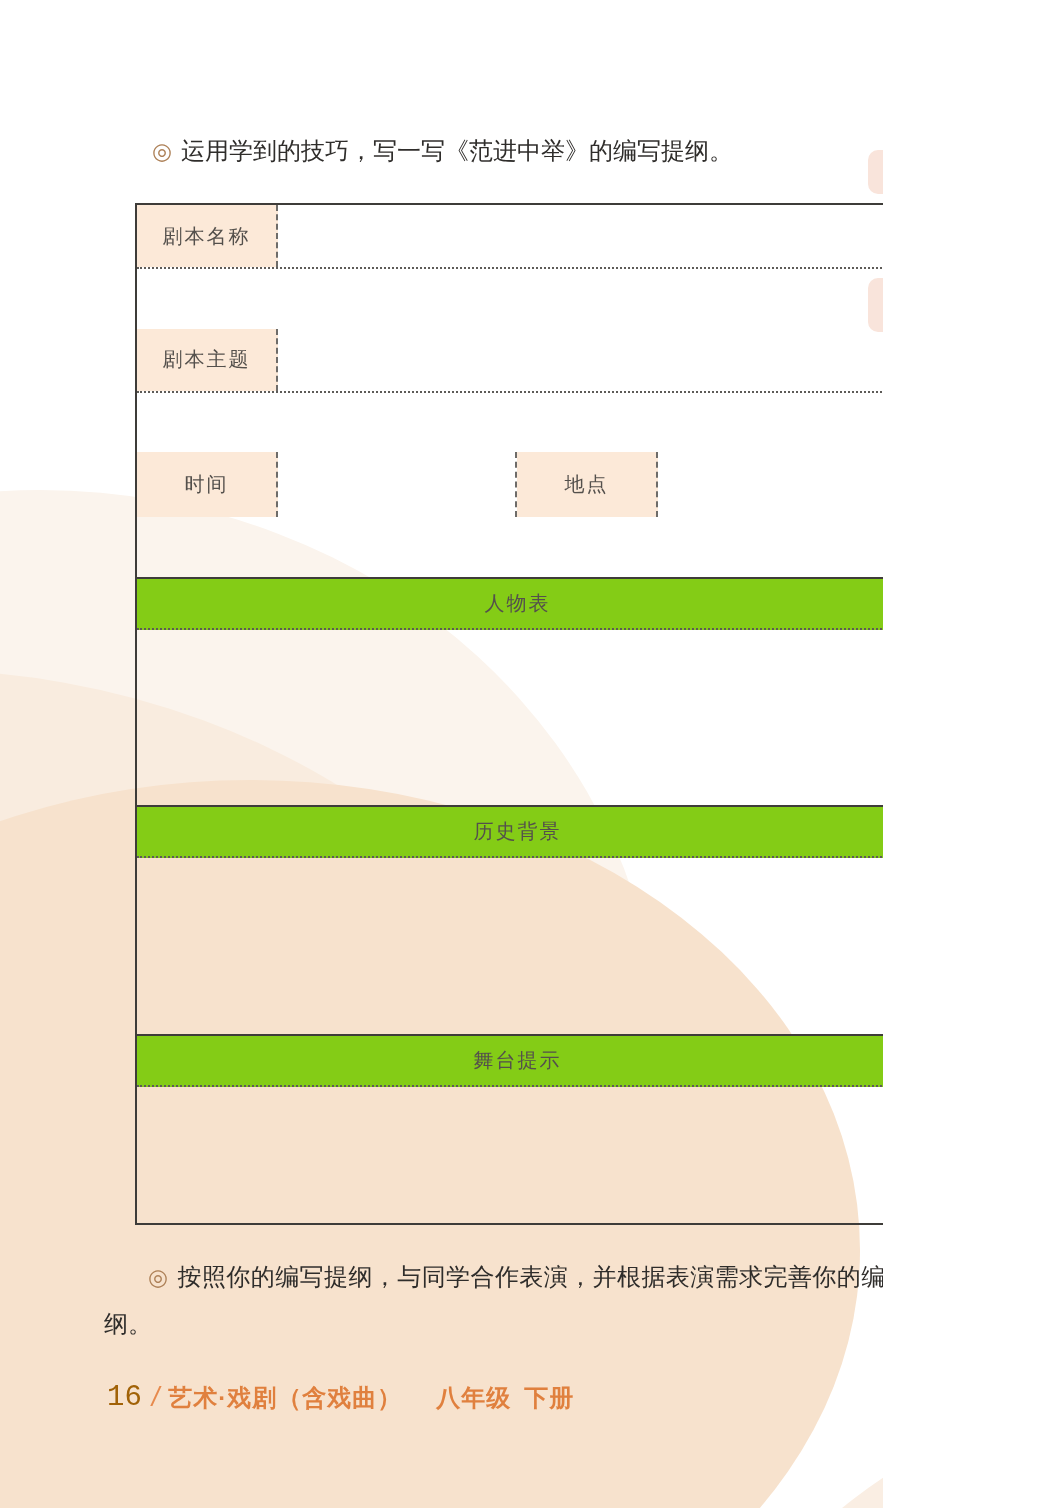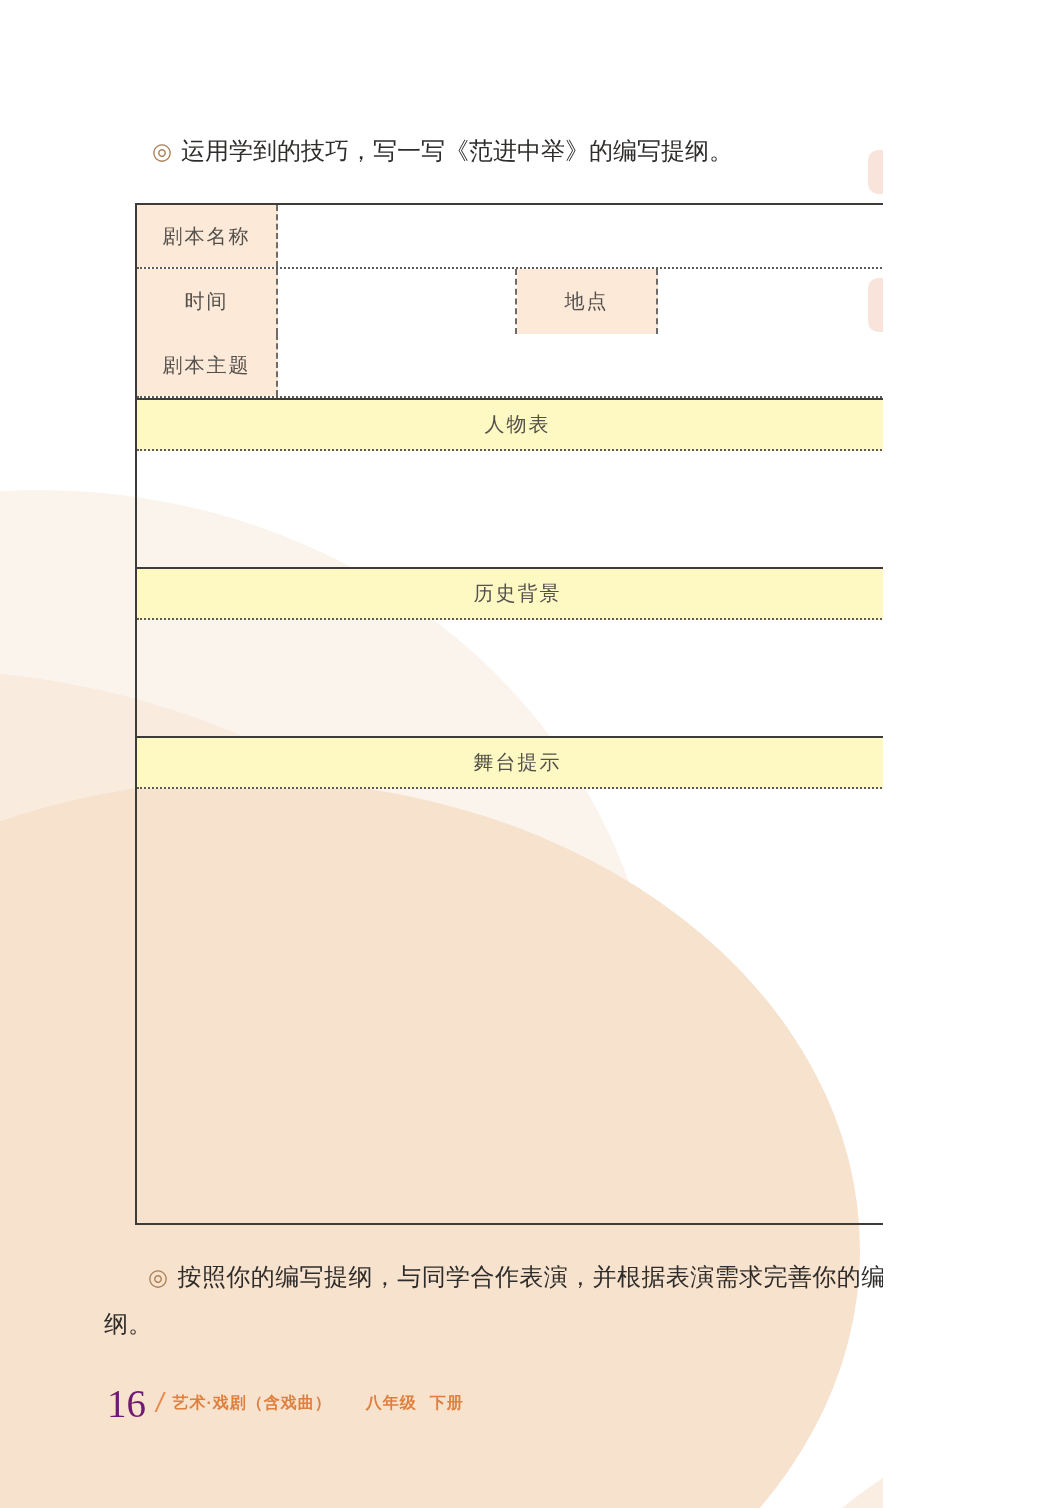--- a/index.html
+++ b/index.html
@@ -30,67 +30,67 @@
   .instruction-1{left:152px;top:128px;width:860px;}
   .instruction-2{left:104px;top:1254px;width:830px;text-indent:44px;text-align:justify;}
   .bullet{color:#ad8057;margin-right:9px;font-family:"DejaVu Sans", sans-serif;font-size:23px;}
 
   
   .worksheet{
     position:absolute;z-index:1;
     left:135px;top:203px;width:765px;height:1022px;
     border:2px solid #3e3c39;
     box-sizing:border-box;
-    display:flex;flex-direction:column;
+    display:flex;flex-direction:column;justify-content:space-between;
   }
   .worksheet *{box-sizing:border-box;}
   .trow{display:flex;width:100%;}
   .trow-1,.trow-2{height:64px;border-bottom:2px dotted #5d5b58;}
   .trow-3{height:65px;}
   .cell-label{
     width:141px;flex:0 0 141px;
     background:#fce9d8;
     border-right:2px dashed #6e6c69;
     display:flex;align-items:center;justify-content:center;
     font-size:20px;color:#54504c;letter-spacing:2px;
   }
   .cell-blank{flex:1 1 auto;background:transparent;}
   .cell-blank-mid{flex:0 0 239px;border-right:2px dashed #6e6c69;}
   .cell-label-place{border-left:none;}
   .section{border-top:2px solid #3e3c39;display:flex;flex-direction:column;}
   .section-header{
-    background:#fef9c3;
+    background:#84cc16;
     border-bottom:2px dotted #5d5b58;
     display:flex;align-items:center;justify-content:center;
     font-size:20px;color:#54504c;letter-spacing:2px;
   }
   .sh-1,.sh-2,.sh-3{height:51px;}
   .sh-4{height:53px;}
   .section-body{background:transparent;}
   .sb-1{height:116px;}
   .sb-2{height:116px;}
   .sb-3{height:136px;}
   .sb-4{height:241px;}
 
   
   .footer{
     position:absolute;z-index:2;
     left:107px;top:1381px;
     display:flex;align-items:center;
   }
   .footer-page-number{
-    font-size:39px;color:#701a75;
-    font-family:Liberation Serif, serif;
+    font-size:29px;color:#a16207;
+    font-family:Liberation Mono, monospace;
   }
   .footer-slash{
     font-size:27px;color:#e78a4d;
     margin:0 9px 0 10px;font-style:italic;
   }
   .footer-book{
-    font-size:16px;font-weight:bold;color:#e0803e;letter-spacing:1px;
+    font-size:24px;font-weight:bold;color:#e0803e;letter-spacing:1px;
   }
   .footer-grade{margin-left:34px;}
   .footer-volume{margin-left:13px;}
 </style>
 </head>
 <body>
 
 <div class="page">
 
   <div class="decor decor-1"></div>
@@ -102,29 +102,29 @@
 
   <div class="instruction instruction-1"><span class="bullet">◎</span><span>运用学到的技巧，写一写《范进中举》的编写提纲。</span></div>
 
   <div class="worksheet">
 
     <div class="trow trow-1">
       <div class="cell-label">剧本名称</div>
       <div class="cell-blank"></div>
     </div>
 
+    <div class="trow trow-2">
+      <div class="cell-label">剧本主题</div>
+      <div class="cell-blank"></div>
+    </div>
+
     <div class="trow trow-3">
       <div class="cell-label">时间</div>
       <div class="cell-blank cell-blank-mid"></div>
       <div class="cell-label cell-label-place">地点</div>
-      <div class="cell-blank"></div>
-    </div>
-
-    <div class="trow trow-2">
-      <div class="cell-label">剧本主题</div>
       <div class="cell-blank"></div>
     </div>
 
     <div class="section">
       <div class="section-header sh-1">人物表</div>
       <div class="section-body sb-1"></div>
     </div>
 
     <div class="section">
       <div class="section-header sh-2">历史背景</div>

